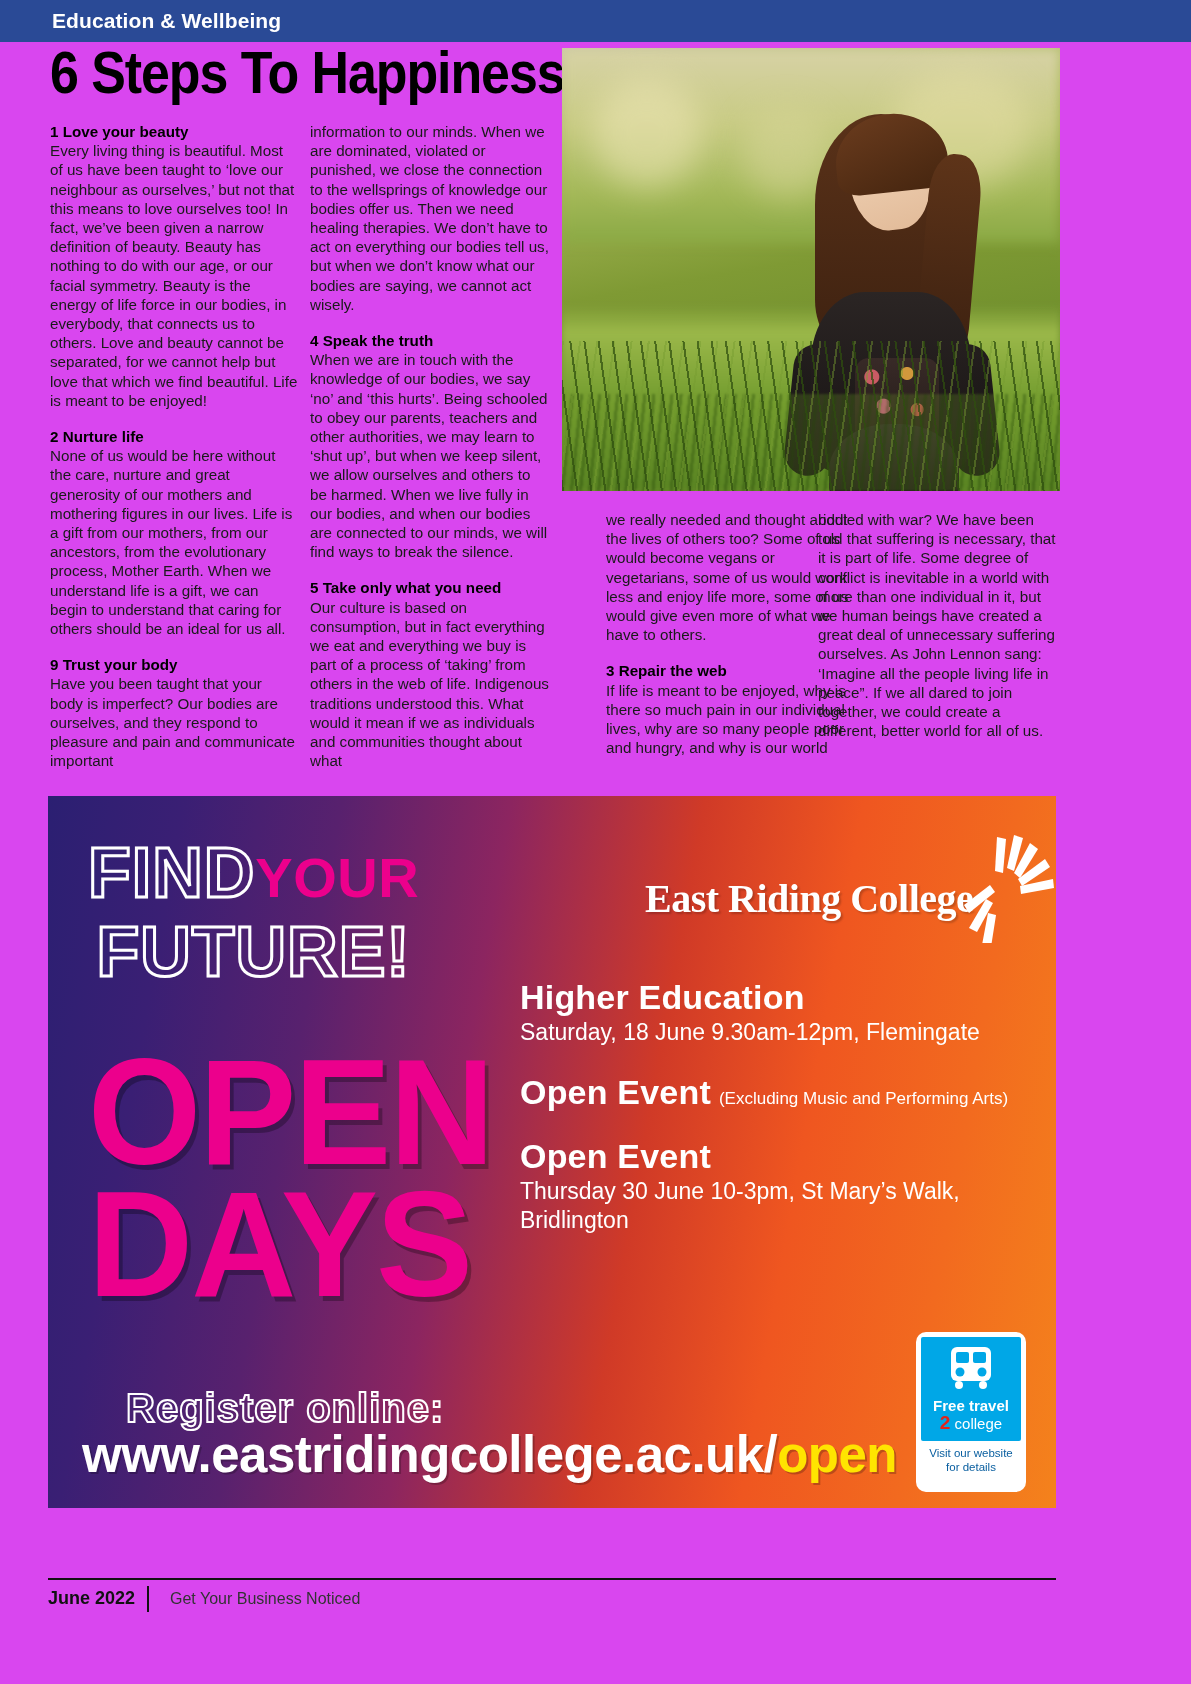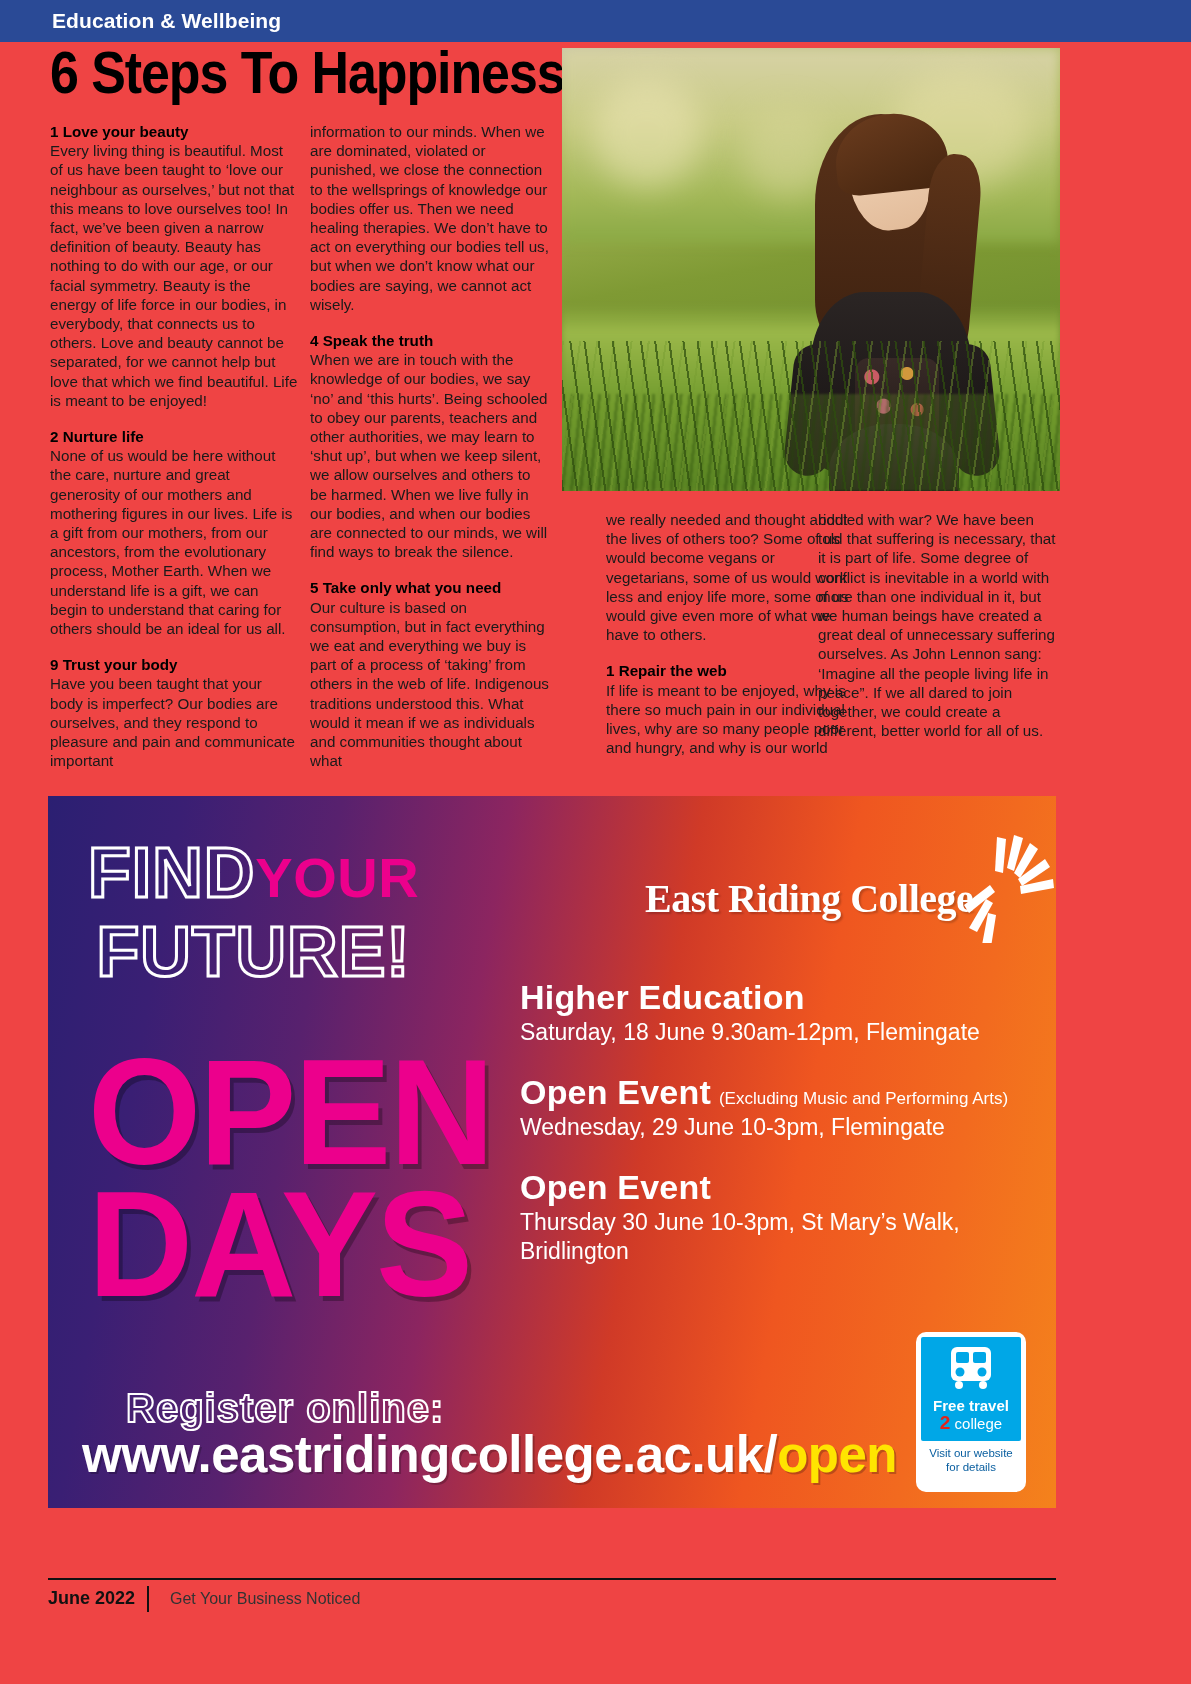--- a/index.html
+++ b/index.html
@@ -2,21 +2,21 @@
 <html><head>
 <meta charset="utf-8">
 <style>
   * { box-sizing: border-box; margin: 0; padding: 0; }
   html, body {
     width: 1191px; height: 1684px;
     background: #ffffff;
     font-family: "Liberation Sans", sans-serif;
     overflow: hidden;
   }
-  .page { position: relative; width: 1191px; height: 1684px; background:#ef4444;padding-left:36px; }
+  .page { position: relative; width: 1191px; height: 1684px; background:#d946ef;padding-left:36px; }
 
   
   .header-band {
     position: absolute; left: 0; top: 0; width: 1191px; height: 42px;
     background: #2a4a96;
   }
   .header-band .kicker {
     position: absolute; left: 52px; top: 9px;
     color: #ffffff; font-size: 21px; font-weight: bold;
     letter-spacing: 0.1px;
@@ -277,21 +277,21 @@
   <div class="col" id="col2">
     <p>information to our minds. When we are dominated, violated or punished, we close the connection to the wellsprings of knowledge our bodies offer us. Then we need healing therapies. We don’t have to act on everything our bodies tell us, but when we don’t know what our bodies are saying, we cannot act wisely.</p>
     <h3>4 Speak the truth</h3>
     <p>When we are in touch with the knowledge of our bodies, we say ‘no’ and ‘this hurts’. Being schooled to obey our parents, teachers and other authorities, we may learn to ‘shut up’, but when we keep silent, we allow ourselves and others to be harmed. When we live fully in our bodies, and when our bodies are connected to our minds, we will find ways to break the silence.</p>
     <h3>5 Take only what you need</h3>
     <p class="tight">Our culture is based on consumption, but in fact everything we eat and everything we buy is part of a process of ‘taking’ from others in the web of life. Indigenous traditions understood this. What would it mean if we as individuals and communities thought about what</p>
   </div>
 
   <div class="col" id="col3">
     <p>we really needed and thought about the lives of others too? Some of us would become vegans or vegetarians, some of us would work less and enjoy life more, some of us would give even more of what we have to others.</p>
-    <h3>1 Repair the web</h3>
+    <h3>3 Repair the web</h3>
     <p class="tight">If life is meant to be enjoyed, why is there so much pain in our individual lives, why are so many people poor and hungry, and why is our world</p>
   </div>
 
   <div class="col" id="col4">
     <p class="tight">riddled with war? We have been told that suffering is necessary, that it is part of life. Some degree of conflict is inevitable in a world with more than one individual in it, but we human beings have created a great deal of unnecessary suffering ourselves. As John Lennon sang: ‘Imagine all the people living life in peace”. If we all dared to join together, we could create a different, better world for all of us.</p>
   </div>
 
   <div class="ad">
 
     <div class="ad-find">
@@ -327,21 +327,20 @@
     </svg>
   </div>
 
   <div class="events">
     <div class="event">
       <span class="event-title">Higher Education</span><span class="event-note"></span>
       <div class="event-detail">Saturday, 18 June 9.30am-12pm, Flemingate</div>
     </div>
     <div class="event">
       <span class="event-title">Open Event</span><span class="event-note">(Excluding Music and Performing Arts)</span>
-      <div class="event-detail">Wednesday, 29 June 10-3pm, Flemingate</div>
     </div>
     <div class="event">
       <span class="event-title">Open Event</span><span class="event-note"></span>
       <div class="event-detail">Thursday 30 June 10-3pm, St Mary’s Walk, Bridlington</div>
     </div>
   </div>
 
   <div class="badge">
     <div class="badge-top">
       <svg class="badge-bus" viewBox="0 0 46 44">

